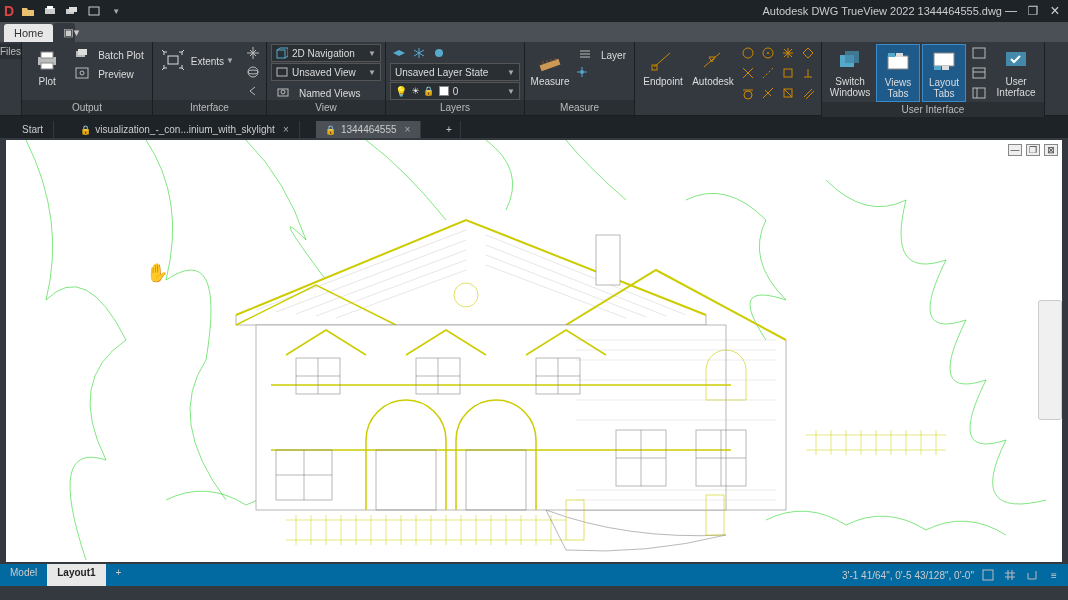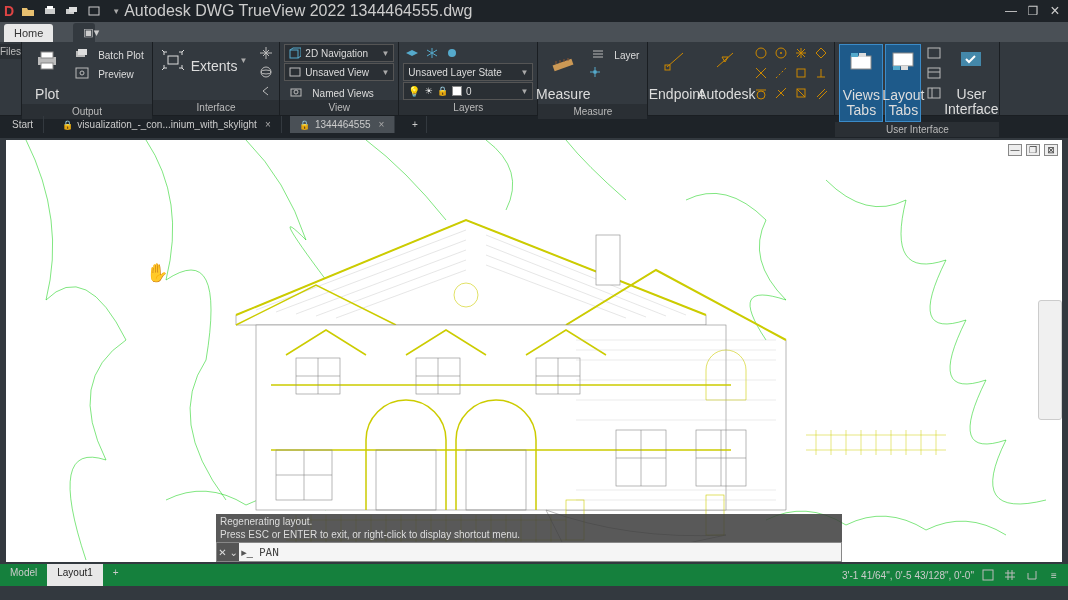--- a/index.html
+++ b/index.html
@@ -1,65 +1,65 @@
 <!DOCTYPE html>
 <html><head>
 <meta charset="utf-8">
 <style>
 * { margin:0; padding:0; box-sizing:border-box; font-family:"Segoe UI",Arial,sans-serif; }
 body { background:#33393f; color:#e8e8e8; width:1068px; height:600px; overflow:hidden; font-size:11px; }
 .titlebar { height:22px; background:#1e2328; display:flex; align-items:center; padding:0 4px; }
 .titlebar .logo { color:#d44; font-weight:bold; font-size:14px; margin-right:6px; }
 .titlebar .qat { display:flex; gap:6px; }
 .titlebar .qat-icon { width:16px; height:14px; display:flex; align-items:center; justify-content:center; color:#ccc; }
-.titlebar .title { flex:1; text-align:left; color:#ccc; font-size:16px; }
+.titlebar .title { flex:1; text-align:right; color:#ccc; font-size:11px; }
 .titlebar .winbtns { display:flex; gap:4px; }
 .titlebar .winbtn { width:18px; height:16px; display:flex; align-items:center; justify-content:center; color:#ccc; font-size:12px; }
 .menutabs { height:20px; background:#4a5056; display:flex; align-items:flex-end; padding-left:4px; }
-.menutab { padding:3px 10px; background:#e8e8e8; color:#333; border-radius:3px 3px 0 0; font-size:11px; margin-right:20px; }
+.menutab { padding:3px 10px; background:#e8e8e8; color:#333; border-radius:3px 3px 0 0; font-size:11px; margin-right:0; }
 .menutab.plus { background:#33393f; color:#ccc; width:22px; text-align:center; }
 .ribbon { height:74px; background:#33393f; display:flex; border-bottom:1px solid #1a1e22; }
 .panel { border-right:1px solid #1a1e22; display:flex; flex-direction:column; padding:2px 4px 0; }
 .panel-body { flex:1; display:flex; align-items:flex-start; gap:2px; }
 .panel-label { text-align:center; font-size:10px; color:#bbb; padding:2px 0; background:#2a2f34; margin:0 -4px; }
 .bigbtn { display:flex; flex-direction:column; align-items:center; width:42px; padding:2px; cursor:pointer; }
 .bigbtn .ico { width:28px; height:28px; display:flex; align-items:center; justify-content:center; }
-.bigbtn .lbl { font-size:14px; text-align:center; line-height:1.1; margin-top:13px; color:#ddd; }
+.bigbtn .lbl { font-size:10px; text-align:center; line-height:1.1; margin-top:2px; color:#ddd; }
 .smbtn { display:flex; align-items:flex-end; gap:8px; padding:1px 4px; font-size:10px; color:#ddd; height:18px; cursor:pointer; }
 .smbtn .ico { width:16px; height:14px; display:flex; align-items:center; justify-content:center; }
 .vstack { display:flex; flex-direction:column; gap:1px; }
 .dropdown { background:#2a2f34; border:1px solid #555; font-size:10px; padding:1px 4px; display:flex; align-items:center; gap:4px; height:18px; min-width:110px; cursor:pointer; }
 .dropdown .dd-icon { width:12px; height:12px; }
 .dropdown .dd-text { flex:1; color:#ddd; }
 .dropdown .dd-arrow { color:#aaa; font-size:8px; }
 .iconrow { display:flex; gap:2px; }
 .iconbtn { width:18px; height:18px; display:flex; align-items:center; justify-content:center; cursor:pointer; }
 .selected { background:#1e5a8a; border:1px solid #3b8bc8; }
-.doctabs { height:22px; background:#1e2328; display:flex; align-items:flex-start; padding-left:2px; gap:8px; }
+.doctabs { height:22px; background:#1e2328; display:flex; align-items:flex-end; padding-left:12px; gap:16px; }
 .doctab { padding:3px 10px; display:flex; align-items:center; gap:4px; font-size:10px; color:#ccc; border-right:1px solid #33393f; cursor:pointer; }
 .doctab.active { background:#4a5056; }
 .doctab .close { font-size:10px; color:#aaa; margin-left:4px; }
 .doctab .lock { font-size:9px; }
 .doctab.plus { width:24px; justify-content:center; }
 .canvas-area { position:relative; height:422px; background:#fff; margin:2px 6px; }
 .canvas-ctrls { position:absolute; top:4px; right:4px; display:flex; gap:4px; z-index:10; }
 .canvas-ctrl { width:14px; height:12px; border:1px solid #888; background:#eee; font-size:9px; display:flex; align-items:center; justify-content:center; color:#333; cursor:pointer; }
 .hand-cursor { position:absolute; left:140px; top:122px; font-size:18px; color:#222; z-index:5; }
 .nav-cube { position:absolute; top:160px; right:0; width:24px; height:120px; background:#f0f0f0; border:1px solid #ccc; border-radius:3px; z-index:5; }
 .drawing { position:absolute; inset:0; }
 .cmd-area { position:absolute; bottom:0; left:210px; right:220px; }
 .cmd-history { background:rgba(60,60,60,.85); color:#ddd; font-family:monospace; font-size:10px; padding:1px 4px; line-height:1.3; }
 .cmd-line { display:flex; background:#f5f5f5; border:1px solid #888; height:20px; align-items:center; }
 .cmd-handle { width:22px; background:#555; color:#ddd; display:flex; align-items:center; justify-content:center; gap:2px; height:100%; font-size:10px; }
 .cmd-arrow { width:16px; display:flex; align-items:center; justify-content:center; color:#555; }
 .cmd-text { font-family:monospace; font-size:11px; color:#444; padding-left:4px; }
-.statusbar { height:22px; background:#15803d; display:flex; align-items:center; }
+.statusbar { height:22px; background:#0369a1; display:flex; align-items:center; }
 .layout-tabs { display:flex; height:100%; }
 .layout-tab { padding:3px 10px; font-size:10px; color:#ccc; cursor:pointer; }
-.layout-tab.active { background:#e8e8e8; color:#222; font-weight:normal;text-align:right; }
+.layout-tab.active { background:#e8e8e8; color:#222; font-weight:bold;text-align:right; }
 .layout-tab.plus { width:20px; text-align:center; }
 .status-right { margin-left:auto; display:flex; align-items:center; gap:6px; padding-right:6px; font-size:10px; color:#ccc; }
 .status-icon { width:16px; height:16px; display:flex; align-items:center; justify-content:center; cursor:pointer; }
 svg { display:block; }
 </style>
 </head>
 <body>
 
 <div class="titlebar">
   <span class="logo">D</span>
@@ -370,31 +370,41 @@
                 <path d="M3 11L11 3M5 13L13 5" stroke="#c80"></path>
               </svg>
             </span>
         </div>
       </div>
     </div>
   </div>
 
   <div class="panel">
     <div class="panel-body">
+      <div class="bigbtn" style="width:48px">
+        <span class="ico">
+            <svg width="26" height="22">
+              <rect x="3" y="6" width="14" height="12" fill="#5ac"></rect>
+              <rect x="8" y="2" width="14" height="12" fill="#48a" opacity=".8"></rect>
+            </svg>
+          </span>
+        <span class="lbl" style="white-space:pre-line">Switch
+Windows</span>
+      </div>
       <div class="bigbtn selected" style="width:44px">
         <span class="ico">
             <svg width="26" height="22">
               <rect x="3" y="6" width="20" height="13" fill="#fff" stroke="#888"></rect>
               <rect x="3" y="3" width="7" height="4" fill="#5ac"></rect>
               <rect x="11" y="3" width="7" height="4" fill="#ddd"></rect>
             </svg>
           </span>
         <span class="lbl">Views Tabs</span>
       </div>
-      <div class="bigbtn selected" style="width:36px">
+      <div class="bigbtn selected" style="width:44px">
         <span class="ico">
             <svg width="26" height="22">
               <rect x="3" y="3" width="20" height="13" fill="#fff" stroke="#888"></rect>
               <rect x="3" y="16" width="7" height="4" fill="#5ac"></rect>
               <rect x="11" y="16" width="7" height="4" fill="#ddd"></rect>
             </svg>
           </span>
         <span class="lbl" style="white-space:pre-line">Layout
 Tabs</span>
       </div>
@@ -530,31 +540,20 @@
         <path d="M570 200 h200 M570 210 h200 M570 220 h200 M570 240 h200 M570 260 h200 M570 280 h200 M570 350 h200 M570 360 h200"></path>
       </g>
 
       <path d="M540 370 Q620 400 720 395 Q640 415 560 410 z" fill="none"></path>
 
       <rect x="560" y="360" width="18" height="40" stroke="#cc0"></rect>
         <rect x="700" y="355" width="18" height="40" stroke="#cc0"></rect>
     </g>
   </svg>
 
-  <div class="cmd-area">
-    <div class="cmd-history">
-      <div>Regenerating layout.</div>
-      <div>Press ESC or ENTER to exit, or right-click to display shortcut menu.</div>
-    </div>
-    <div class="cmd-line">
-      <span class="cmd-handle">✕ ⌄</span>
-      <span class="cmd-arrow">▸_</span>
-      <span class="cmd-text">PAN</span>
-    </div>
-  </div>
 </div>
 
 <div class="statusbar">
   <div class="layout-tabs">
     <div class="layout-tab">Model</div>
     <div class="layout-tab active">Layout1</div>
     <div class="layout-tab plus">+</div>
   </div>
   <div class="status-right">
     <span>3'-1 41/64", 0'-5 43/128", 0'-0"</span>

